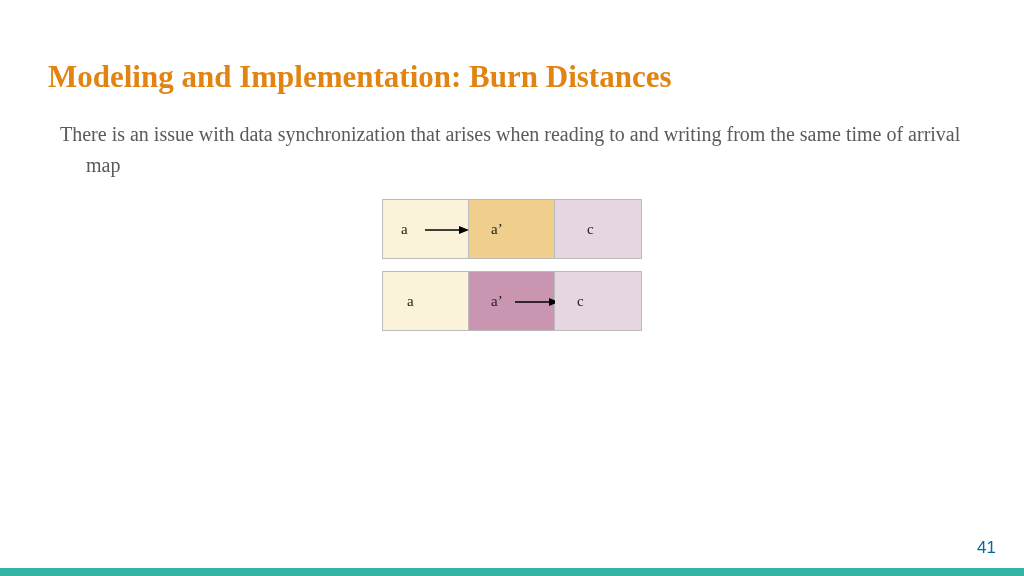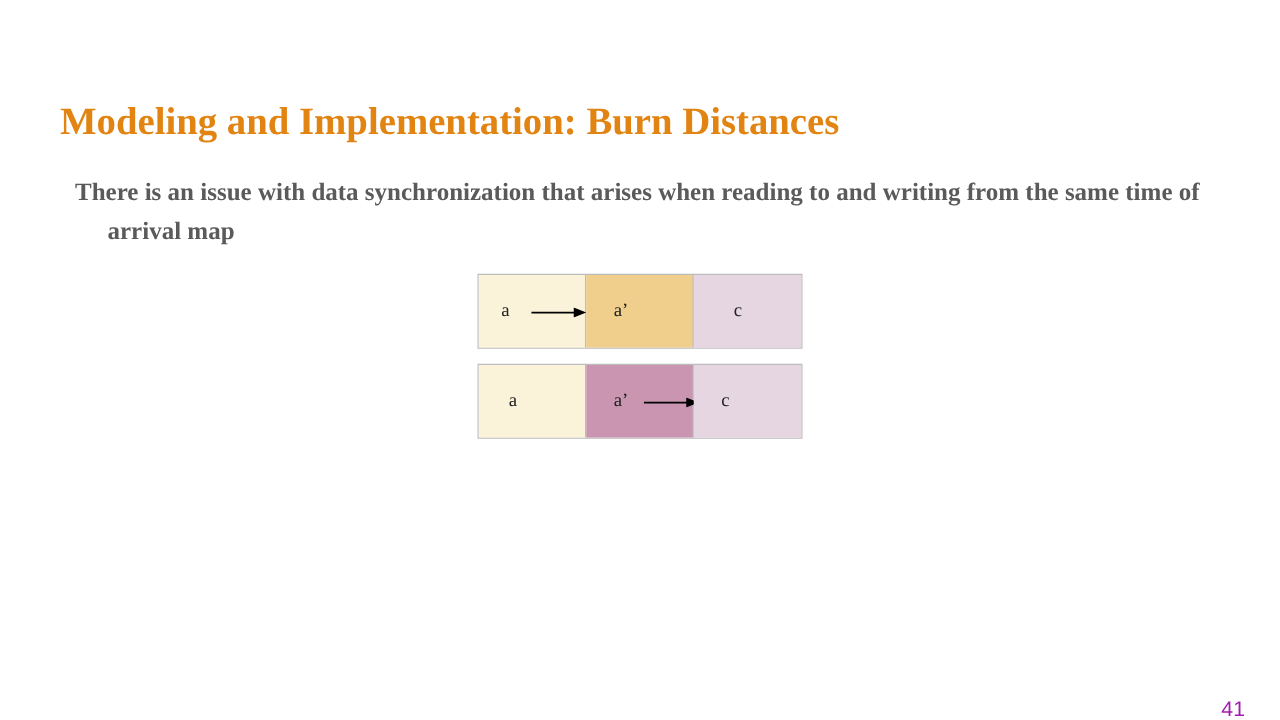--- a/index.html
+++ b/index.html
@@ -18,30 +18,28 @@
     height: 576px;
     position: relative;
     box-sizing: border-box;
   }
   .title {
     color: #e28412;
     font-weight: bold;
     font-size: 31px;
     padding: 58px 48px 10px 48px;
     line-height: 1.2;
-    margin-top: 20px;
   }
   .body-text {
     font-size: 20px;
     color: #5a5a5a;
     padding: 14px 40px 0 60px;
     line-height: 1.55;
     text-indent: -26px;
     margin-left: 26px;
-    font-weight: bold;
   }
   .diagram-wrap {
     display: flex;
     flex-direction: column;
     align-items: center;
     gap: 12px;
     margin-top: 18px;
   }
   .row {
     display: flex;
@@ -66,21 +64,21 @@
   .c-cream  { background: #fbf2da; }
   .c-yellow { background: #f0ce8c; }
   .c-lav    { background: #e6d6e2; }
   .c-mauve  { background: #c995b1; }
   .arrow-svg { position: absolute; }
   .page-num {
     position: absolute;
     right: 28px;
     bottom: 18px;
     font-size: 17px;
-    color: #a21caf;
+    color: #0369a1;
     font-family: Arial, sans-serif;
   }
   .footer-bar {
     position: absolute;
     left: 0;
     bottom: 0;
     width: 100%;
     height: 8px;
     background: #35b3a5;
   }

